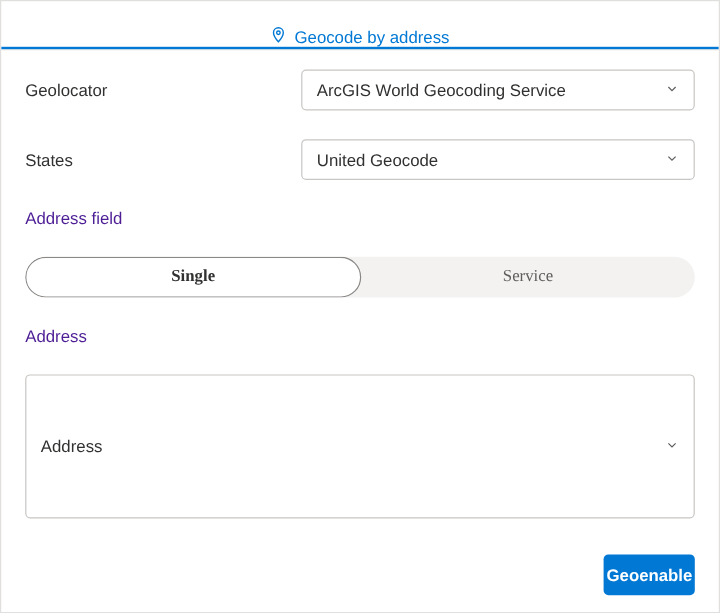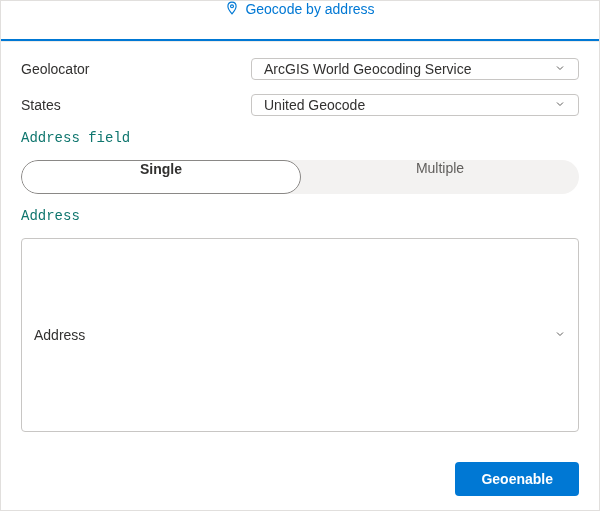--- a/index.html
+++ b/index.html
@@ -14,104 +14,105 @@
       display: flex;
       flex-direction: column;
     }
     .tabs {
       display: flex;
       border-bottom: 1px solid #edebe9;
     }
     .tab {
       flex: 1;
       display: flex;
-      align-items: flex-start;
+      align-items: flex-end;
       justify-content: center;
       gap: 6px;
       height: 40px;
       cursor: pointer;
       color: #605e5c;
     }
     .tab.active {
       color: #0078d4;
       border-bottom: 2px solid #0078d4;
     }
     .tab svg { flex-shrink: 0; }
     .content {
       padding: 16px 20px;
       flex: 1;
       display: flex;
       flex-direction: column;
-      gap: 14px;
+      gap: 24px;
     }
     .row {
       display: flex;
       align-items: center;
     }
     .row-label {
       width: 230px;
       color: #323130;
     }
     .select {
       flex: 1;
-      height: 22px;
+      height: 34px;
       border: 1px solid #c8c6c4;
       border-radius: 4px;
       background: #fff;
       padding: 0 12px;
       display: flex;
       align-items: center;
       justify-content: space-between;
       cursor: pointer;
     }
     .select-full {
       width: 100%;
     }
     .chevron {
       color: #605e5c;
     }
     .block-label {
-      color: #0f766e;
-      font-family: Liberation Mono, monospace;
+      color: #4c1d95;
     }
     .segmented {
       display: flex;
       width: 100%;
       height: 34px;
       border-radius: 17px;
       background: #f3f2f1;
       overflow: hidden;
     }
     .seg-btn {
       flex: 1;
       display: flex;
+      align-items: center;
       justify-content: center;
       cursor: pointer;
       color: #605e5c;
+      font-family: Liberation Serif, serif;
     }
     .seg-btn.active {
       background: #fff;
       border: 1px solid #8a8886;
       border-radius: 17px;
       color: #323130;
       font-weight: 600;
     }
     .footer {
       padding: 14px 20px;
       display: flex;
       justify-content: flex-end;
       align-items: center;
     }
     .primary-btn {
       background: #0078d4;
       color: #fff;
       border: none;
       border-radius: 4px;
       height: 34px;
-      padding: 0 26px;
+      padding: 0 2px;
       font-size: 14px;
       font-weight: 600;
       cursor: pointer;
     }
   </style>
 </head>
 <body>
 
 <div class="tabs">
   <div class="tab active">
@@ -151,21 +152,21 @@
     </div>
   </div>
 
   <div class="block-label">Address field</div>
 
   <div class="segmented">
     <div class="seg-btn active">
       <span>Single</span>
     </div>
     <div class="seg-btn">
-      <span>Multiple</span>
+      <span>Service</span>
     </div>
   </div>
 
   <div class="block-label">Address</div>
 
   <div class="select select-full">
     <span>Address</span>
     <span class="chevron">
       <svg width="12" height="12" viewBox="0 0 24 24" fill="none" stroke="currentColor" stroke-width="2">
           <polyline points="6 9 12 15 18 9"></polyline>

